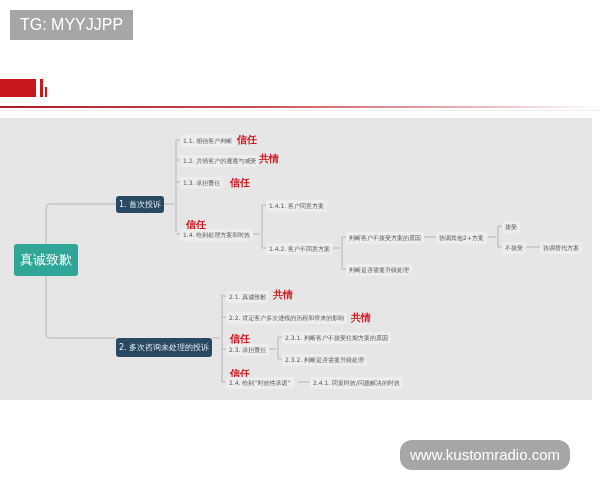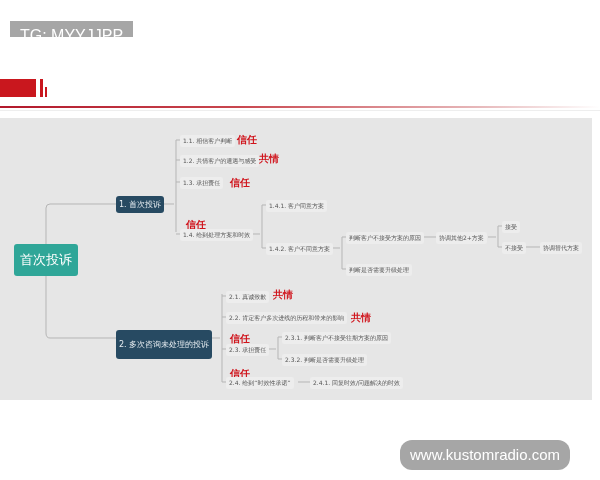--- a/index.html
+++ b/index.html
@@ -1,20 +1,20 @@
 <!DOCTYPE html>
 <html><head>
 <meta charset="utf-8">
 <style>
   * { margin:0; padding:0; box-sizing:border-box; }
   html, body { width:600px; height:480px; background:#ffffff; overflow:hidden;
     font-family:"DejaVu Sans", sans-serif; position:relative; }
   .wm { position:absolute; background:#a6a6a6; color:#ffffff;
     font-family:"Liberation Sans", sans-serif; font-size:16px; line-height:30px; padding:0 10px; }
-  #wm-top { left:10px; top:21px; height:16px; }
+  #wm-top { left:10px; top:10px; height:30px; }
   #wm-bottom { left:400px; top:440px; height:30px; font-size:15px;border-radius:12px; }
   .title-bar { position:absolute; left:0; top:78px; height:20px; display:flex; align-items:center; }
   .title-block { width:36px; height:18px; background:#c9171e; }
   .title-thin { width:3px; height:18px; background:#c9171e; margin-left:4px; }
   .title-thin2 { width:2px; height:10px; background:#c9171e; margin-left:2px; align-self:flex-end; margin-bottom:1px;}
   .title-text { margin-left:6px; color:#c9171e; font-size:15px; font-weight:bold; letter-spacing:0.5px; }
   .title-line { position:absolute; left:0; top:106px; width:600px; height:2px;
     background:linear-gradient(to right, #b2182b 0%, #c9474f 40%, #e7b9bb 80%, #ffffff 100%); }
   .title-line2 { position:absolute; left:0; top:110px; width:600px; height:1px; background:#eeeeee; }
 
@@ -80,21 +80,21 @@
 
       <path d="M268 231 H276"></path>
       <path d="M278 219 V241"></path>
         <path d="M278 219 H282"></path>
         <path d="M278 241 H282"></path>
 
       <path d="M298 264 H310"></path>
     </g>
   </svg>
 
-  <div class="root" style="left:14px;top:126px;width:64px;height:32px;">首次投诉</div>
+  <div class="root" style="left:14px;top:126px;width:64px;height:32px;">真诚致歉</div>
 
   <div class="l1" style="left:116px;top:78px;width:48px;height:17px;">1. 首次投诉</div>
 
   <div class="node" style="left:180px;top:17px;">1.1. 相信客户判断</div>
   <div class="tag" style="left:237px;top:15px;">信任</div>
 
   <div class="node" style="left:180px;top:37px;">1.2. 共情客户的遭遇与感受</div>
   <div class="tag" style="left:259px;top:34px;">共情</div>
 
   <div class="node" style="left:180px;top:59px;">1.3. 承担责任</div>
@@ -107,21 +107,21 @@
   <div class="node" style="left:266px;top:125px;">1.4.2. 客户不同意方案</div>
 
   <div class="node" style="left:346px;top:114px;">判断客户不接受方案的原因</div>
   <div class="node" style="left:346px;top:146px;">判断是否需要升级处理</div>
 
   <div class="node" style="left:436px;top:114px;">协调其他2+方案</div>
   <div class="node" style="left:502px;top:103px;">接受</div>
   <div class="node" style="left:502px;top:124px;">不接受</div>
   <div class="node" style="left:540px;top:124px;">协调替代方案</div>
 
-  <div class="l1" style="left:116px;top:212px;width:96px;height:29px;">2. 多次咨询未处理的投诉</div>
+  <div class="l1" style="left:116px;top:220px;width:96px;height:19px;">2. 多次咨询未处理的投诉</div>
 
   <div class="node" style="left:226px;top:173px;">2.1. 真诚致歉</div>
   <div class="tag" style="left:273px;top:170px;">共情</div>
 
   <div class="node" style="left:226px;top:194px;">2.2. 肯定客户多次进线的历程和带来的影响</div>
   <div class="tag" style="left:351px;top:193px;">共情</div>
 
   <div class="tag" style="left:230px;top:214px;">信任</div>
   <div class="node" style="left:226px;top:226px;">2.3. 承担责任</div>
 

